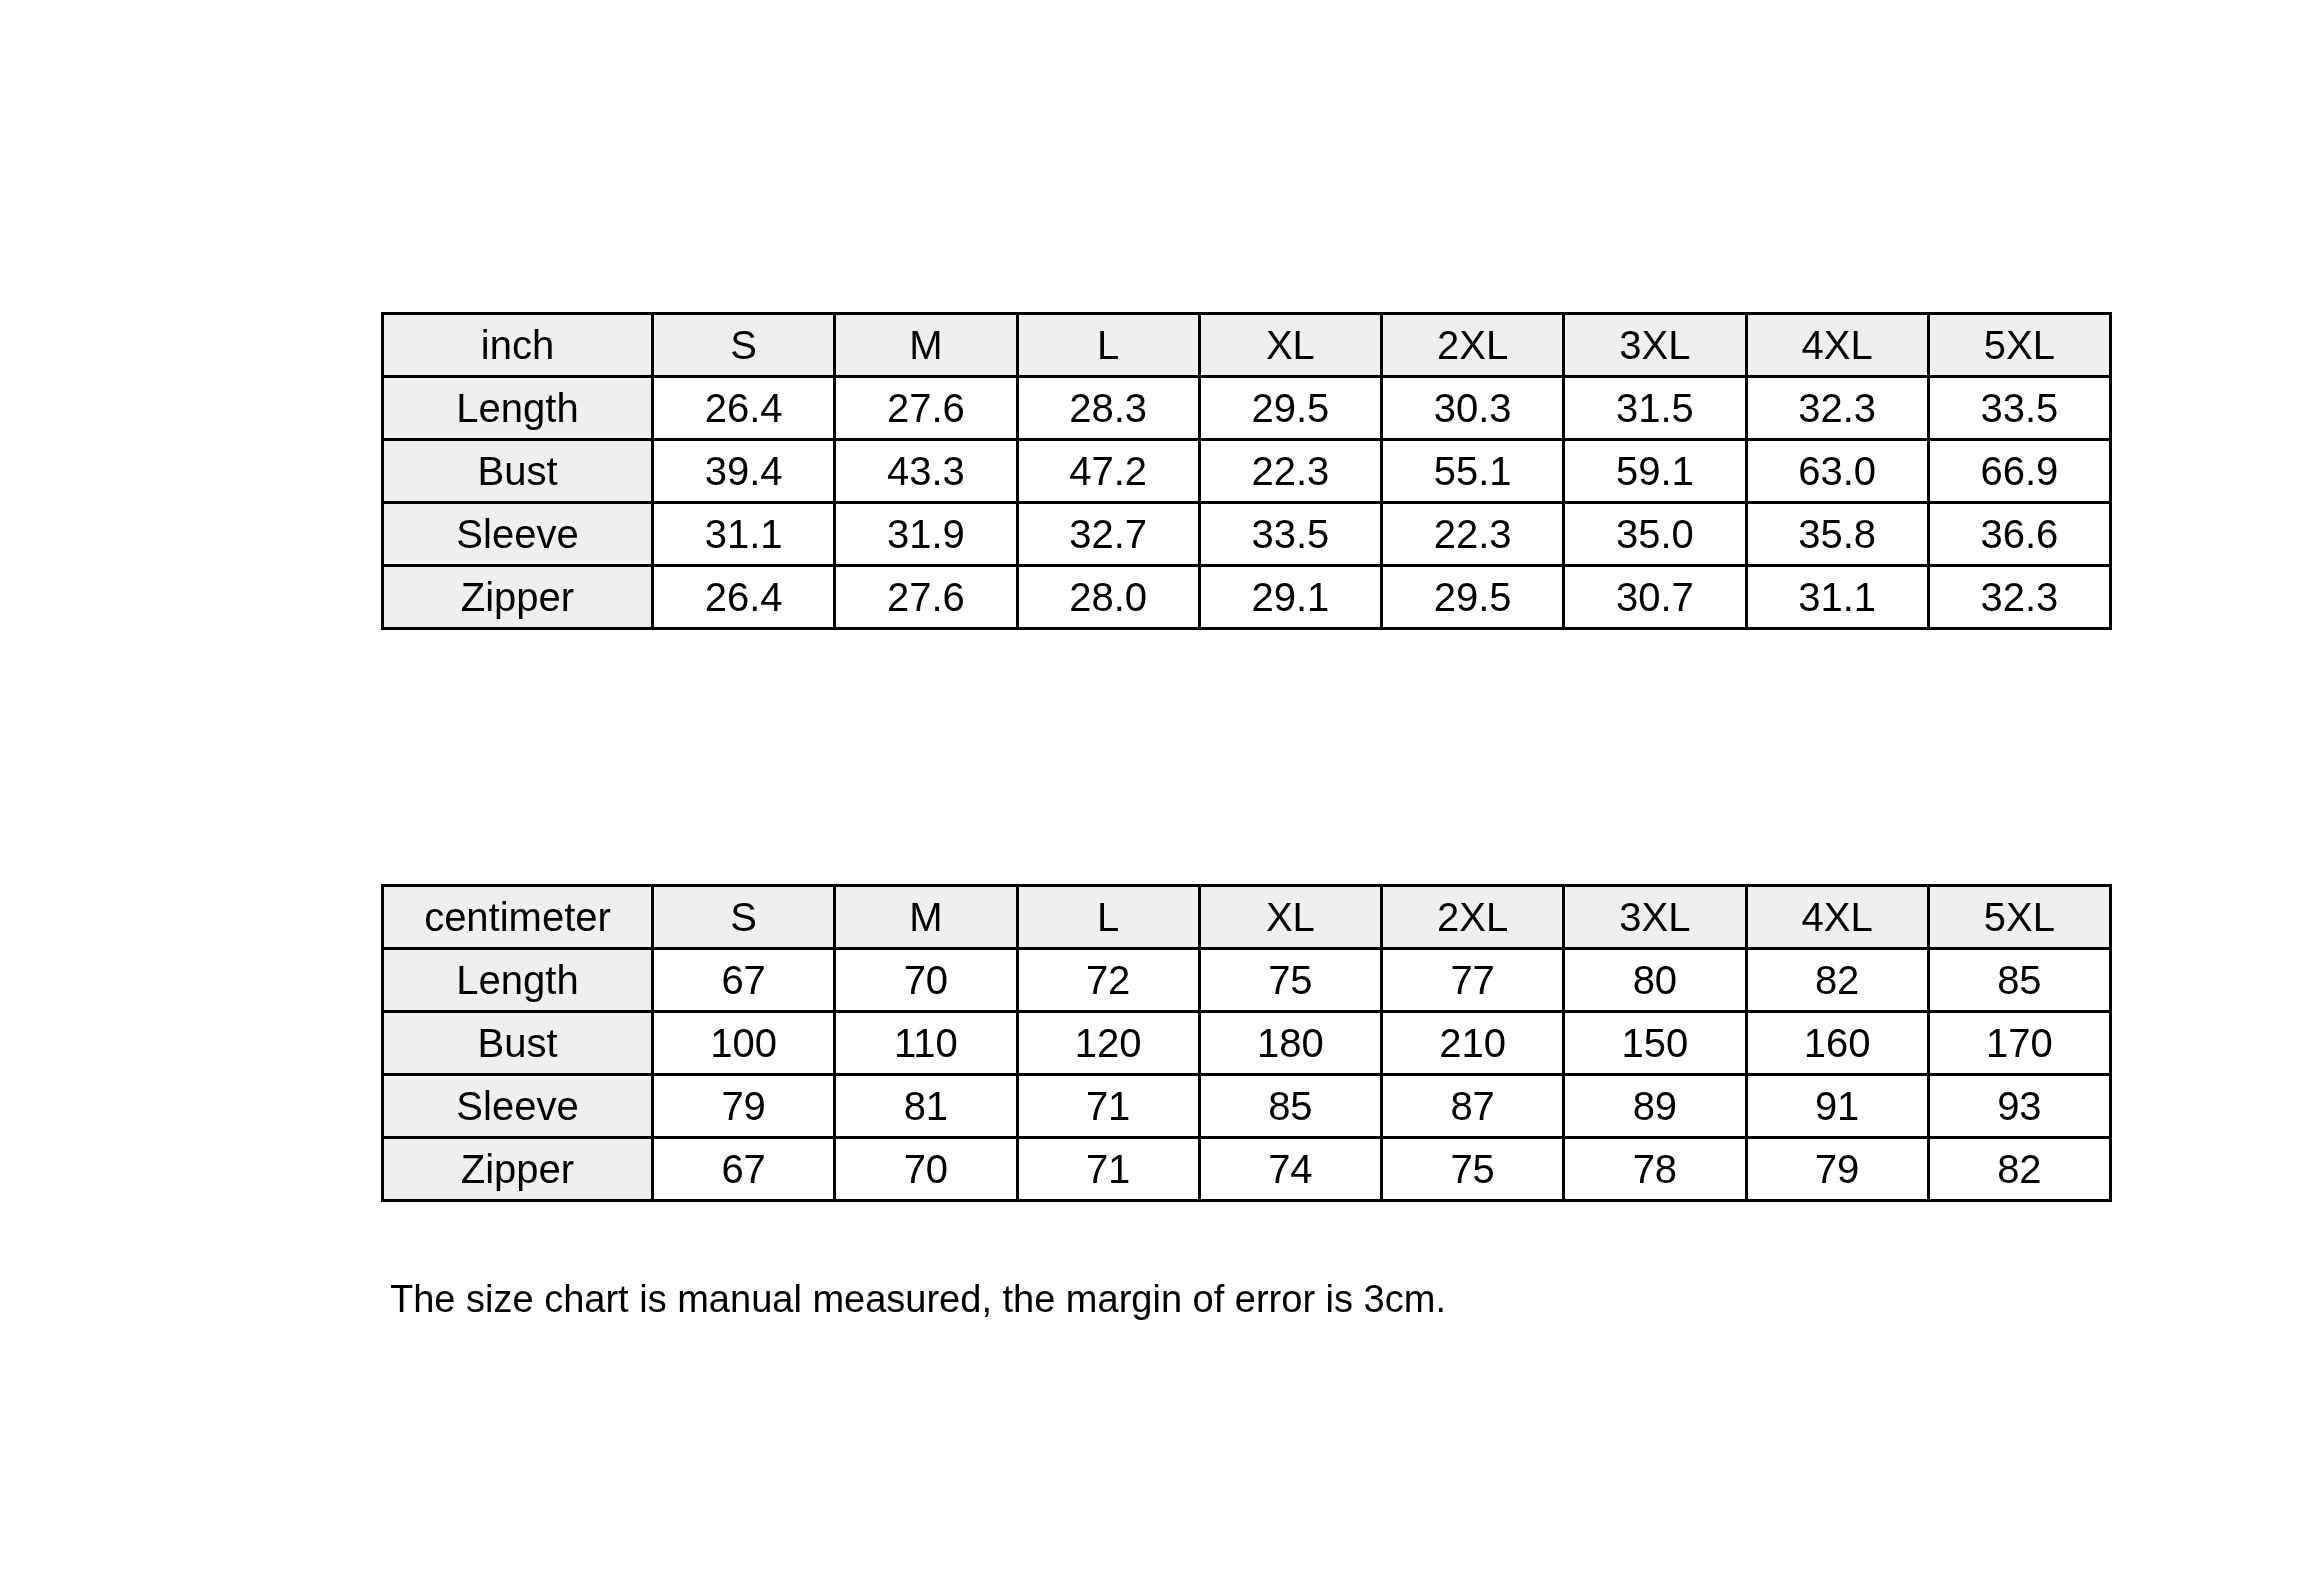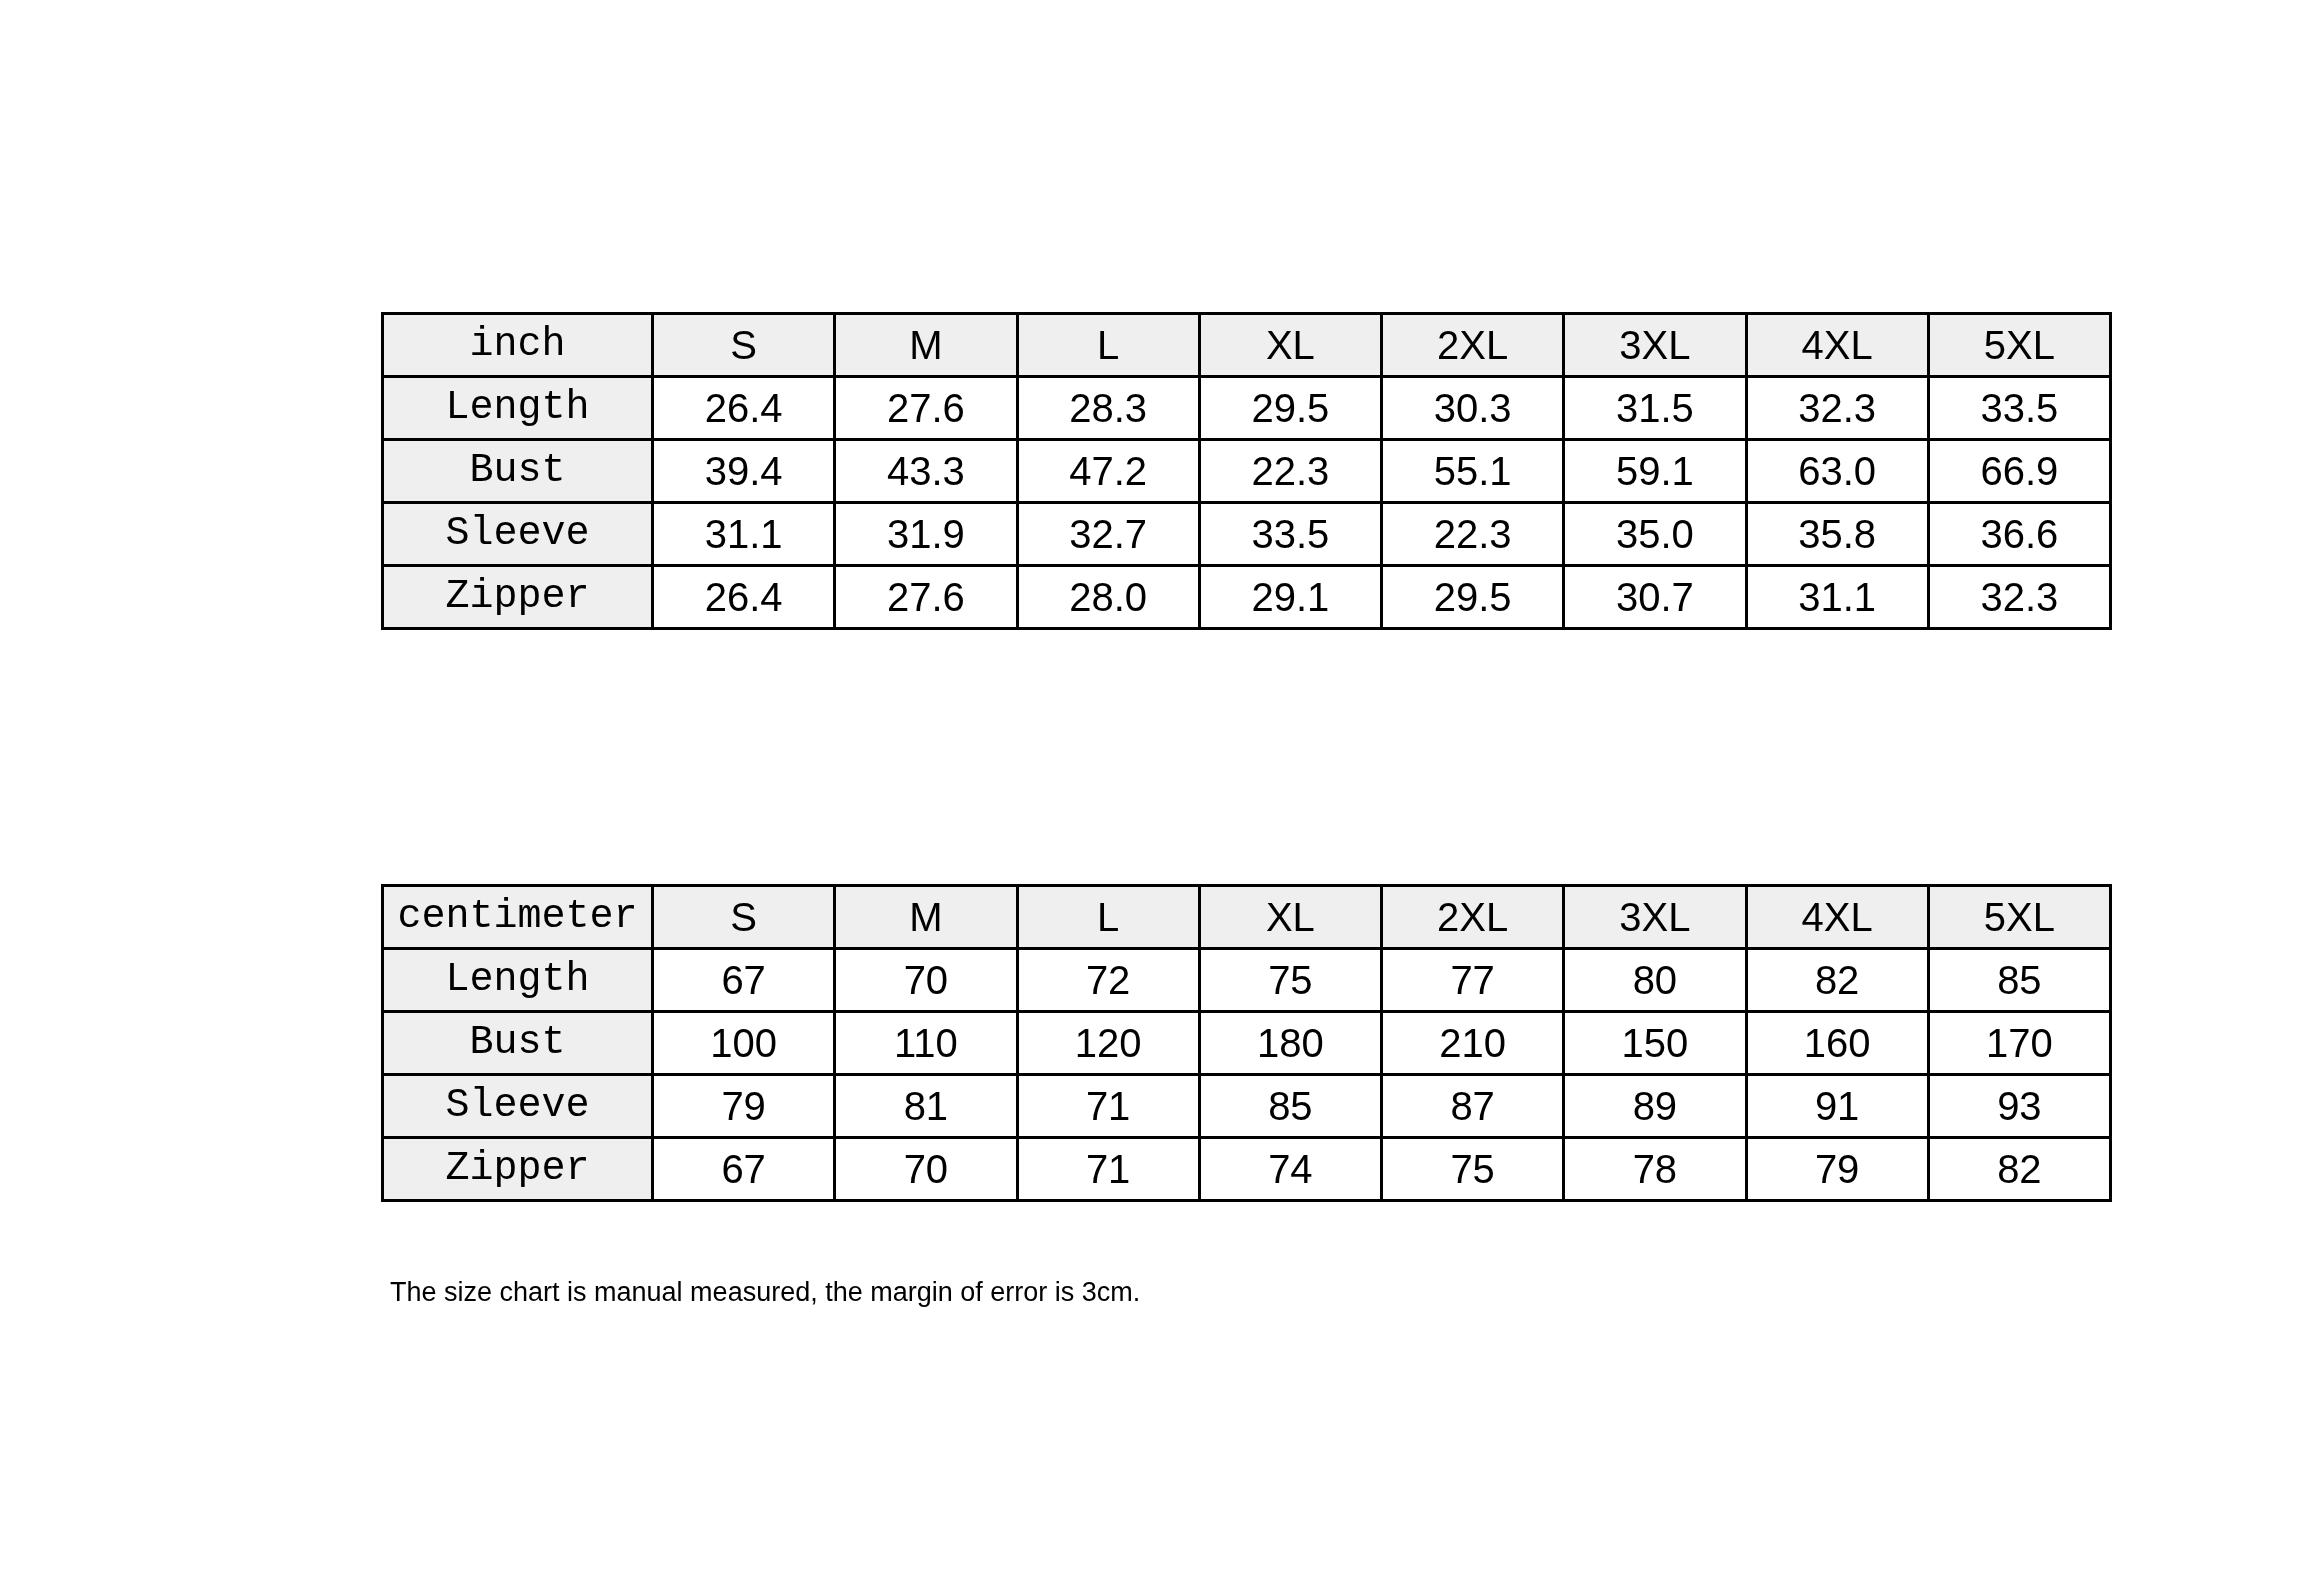--- a/index.html
+++ b/index.html
@@ -32,28 +32,28 @@
     padding: 0;
     text-align: center;
     vertical-align: middle;
     font-size: 40px;
     line-height: 1;
     background: #ffffff;
     color: #000000;
     overflow: hidden;
     white-space: nowrap;
   }
-  .size-table td:first-child { width: 267px; font-family: Liberation Mono, monospace; }
+  .size-table td:first-child { width: 267px; }
   .size-table td.shaded { background: #efefef; }
   .note {
     position: absolute;
     left: 390px;
     top: 1275px;
     margin: 0;
-    font-size: 27px;
+    font-size: 38px;
     line-height: 1.3;
     color: #000000;
     white-space: nowrap;
     text-align: right;
   }
 </style>
 </head>
 <body>
 
 <div class="canvas">

